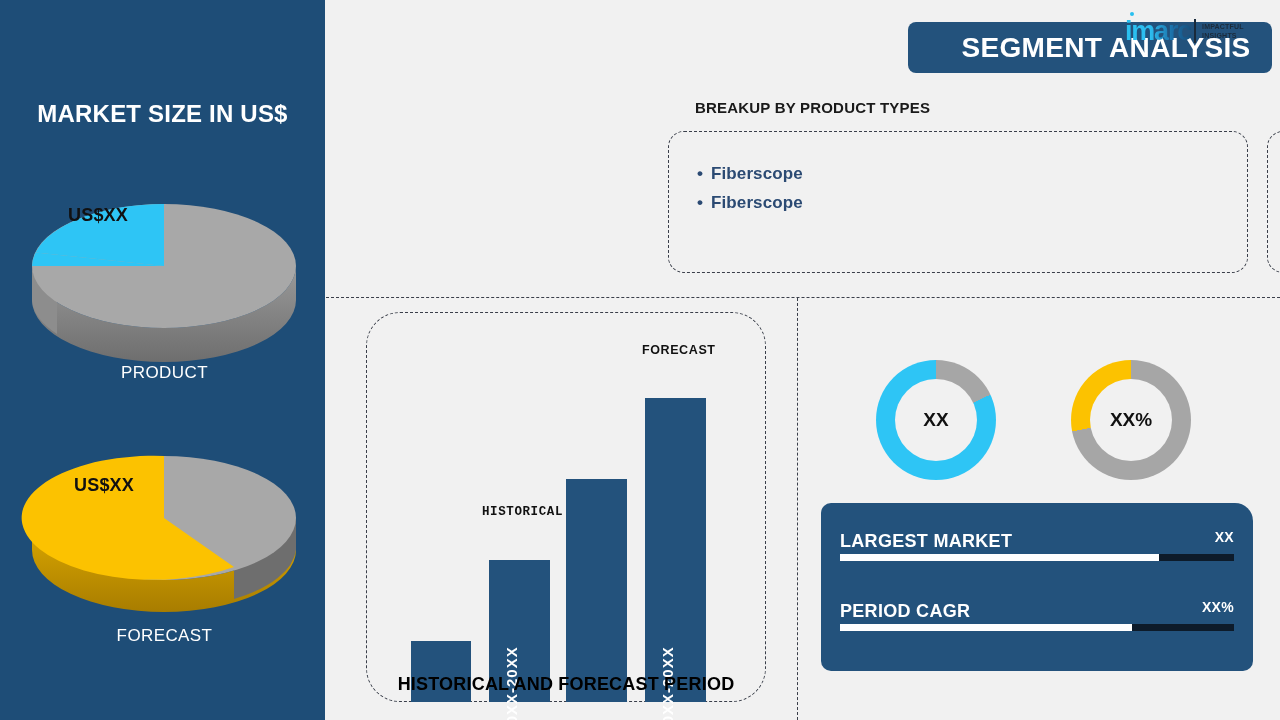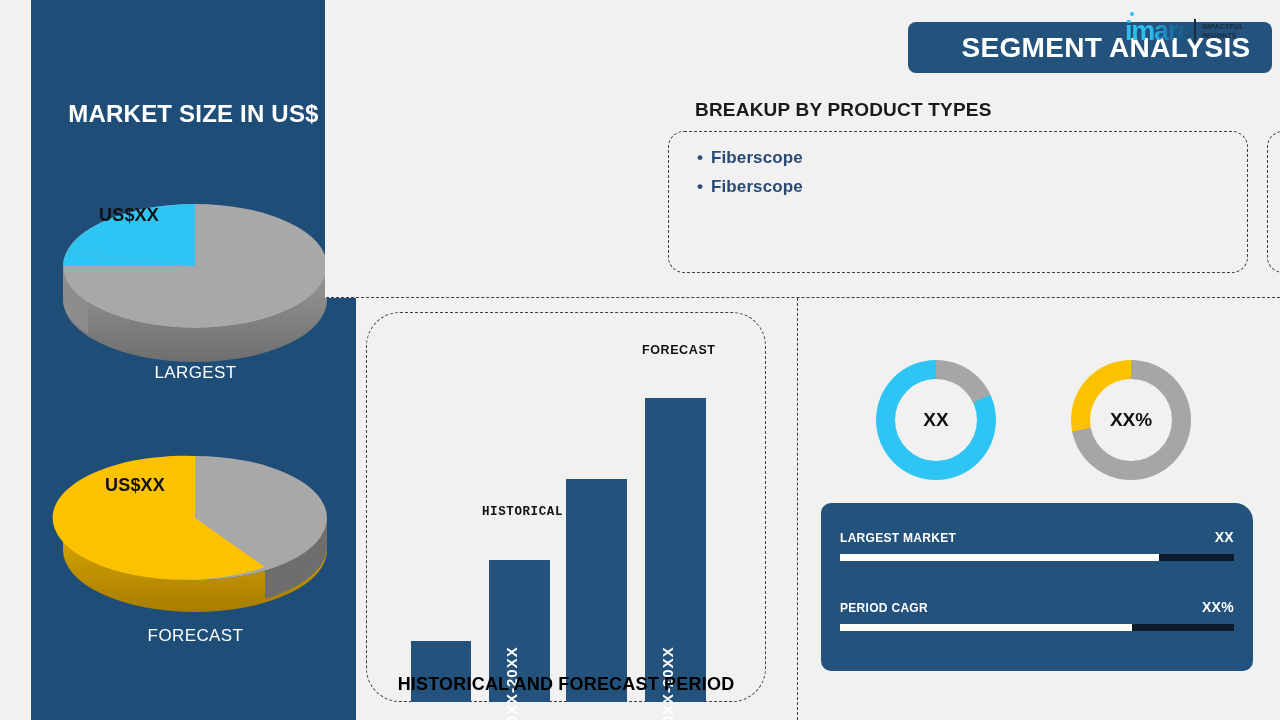--- a/index.html
+++ b/index.html
@@ -7,21 +7,20 @@
   body {
     font-family:"Liberation Sans", sans-serif;
     background:#f1f1f1;
     position:relative;
   }
 
   
   #sidebar {
     position:absolute; left:0; top:0; width:325px; height:720px;
     background:#1e4d77;
-    margin-left:31px;
   }
   #sidebar-title {
     position:absolute; top:100px; left:0; width:325px;
     text-align:center; color:#ffffff;
     font-size:24px; font-weight:bold; letter-spacing:.2px;
   }
   .pie-wrap { position:absolute; left:2px; width:308px; }
   #pie-current-wrap { top:160px; }
   #pie-forecast-wrap { top:432px; }
   .pie-label {
@@ -54,34 +53,34 @@
   #logo-mark {
     font-size:27px; font-weight:bold; letter-spacing:-1.2px;
     background:linear-gradient(90deg,#29c0f0 0%,#2dbef0 38%,#1b6fa8 72%,#16507d 100%);
     -webkit-background-clip:text; background-clip:text; color:transparent;
     line-height:1;
   }
   #logo-divider { width:2px; height:24px; background:#1a2a3a; margin:0 6px 0 3px; }
   #logo-tag { font-size:7px; font-weight:bold; color:#1a2a3a; line-height:1.35; letter-spacing:.2px; }
 
   .section-head {
-    position:absolute; font-size:19px; font-weight:bold; color:#1a1a1a;
+    position:absolute; font-size:15px; font-weight:bold; color:#1a1a1a;
     letter-spacing:.2px;
   }
   #head-breakup { left:370px; top:99px; }
   #head-growth  { left:942px; top:99px; width:305px; text-align:center; }
 
   .dashed-box {
     position:absolute; border:1.6px dashed #3a3f4a; border-radius:16px;
     background:#f1f1f1;
   }
   #box-breakup { left:343px; top:131px; width:580px; height:142px; }
   #box-growth  { left:942px; top:131px; width:305px; height:142px; }
 
-  #breakup-list { position:absolute; left:28px; top:11px; list-style:none; }
+  #breakup-list { position:absolute; left:28px; top:27px; list-style:none; }
   #breakup-list li {
     color:#2b4a73; font-size:17px; font-weight:bold; line-height:29px;
     letter-spacing:.1px;
   }
   #breakup-list li::before { content:"\2022"; margin-right:8px; }
 
   
   #divider-h {
     position:absolute; left:326px; top:297px; width:954px; height:0;
     border-top:1.6px dashed #3a3f4a;
@@ -123,21 +122,21 @@
   .donut-hole span { font-size:19px; font-weight:bold; color:#111; }
 
   
   #stats-panel {
     position:absolute; left:821px; top:503px; width:432px; height:168px;
     background:#23527c; border-radius:10px 18px 10px 10px;
   }
   .stat-row { position:absolute; left:19px; width:394px; }
   .stat-label {
     position:absolute; left:0; top:0; color:#ffffff;
-    font-size:12px; font-weight:bold; letter-spacing:.3px;
+    font-size:18px; font-weight:bold; letter-spacing:.3px;
   }
   .stat-value {
     position:absolute; right:0; top:-2px; color:#ffffff;
     font-size:14px; font-weight:bold; letter-spacing:.3px;
   }
   .stat-track {
     position:absolute; left:0; top:23px; width:394px; height:7px;
     background:#0d1b2a;
   }
   .stat-fill { position:absolute; left:0; top:0; height:7px; background:#ffffff; }
@@ -160,21 +159,21 @@
 
       <path d="M 30 106 A 132 62 0 0 0 294 106 L 294 140 A 132 62 0 0 1 30 140 Z" fill="url(#gCurSide)"></path>
       <path d="M 30 106 L 30 140 A 132 62 0 0 0 55 174 L 55 140 A 132 62 0 0 1 30 106 Z" fill="#8d8d8d"></path>
 
       <ellipse cx="162" cy="106" rx="132" ry="62" fill="#a8a8a8"></ellipse>
 
       <path d="M 162 106 L 162 44 A 132 62 0 0 0 33.6 92.5 Z" fill="#2ec5f5"></path>
       <path d="M 33.6 92.5 A 132 62 0 0 0 30 106 L 162 106 Z" fill="#2ec5f5"></path>
     </svg>
     <div class="pie-value" style="left:66px; top:45px;">US$XX</div>
-    <div class="pie-label" style="top:203px;">LARGEST</div>
+    <div class="pie-label" style="top:203px;">PRODUCT</div>
   </div>
 
   <div class="pie-wrap" id="pie-forecast-wrap">
     <svg width="325" height="200" viewBox="0 0 325 200">
       <defs>
         <linearGradient id="gForeSide" x1="0" y1="0" x2="0" y2="1">
           <stop offset="0%" stop-color="#e0ac00"></stop>
           <stop offset="100%" stop-color="#a87d00"></stop>
         </linearGradient>
       </defs>

